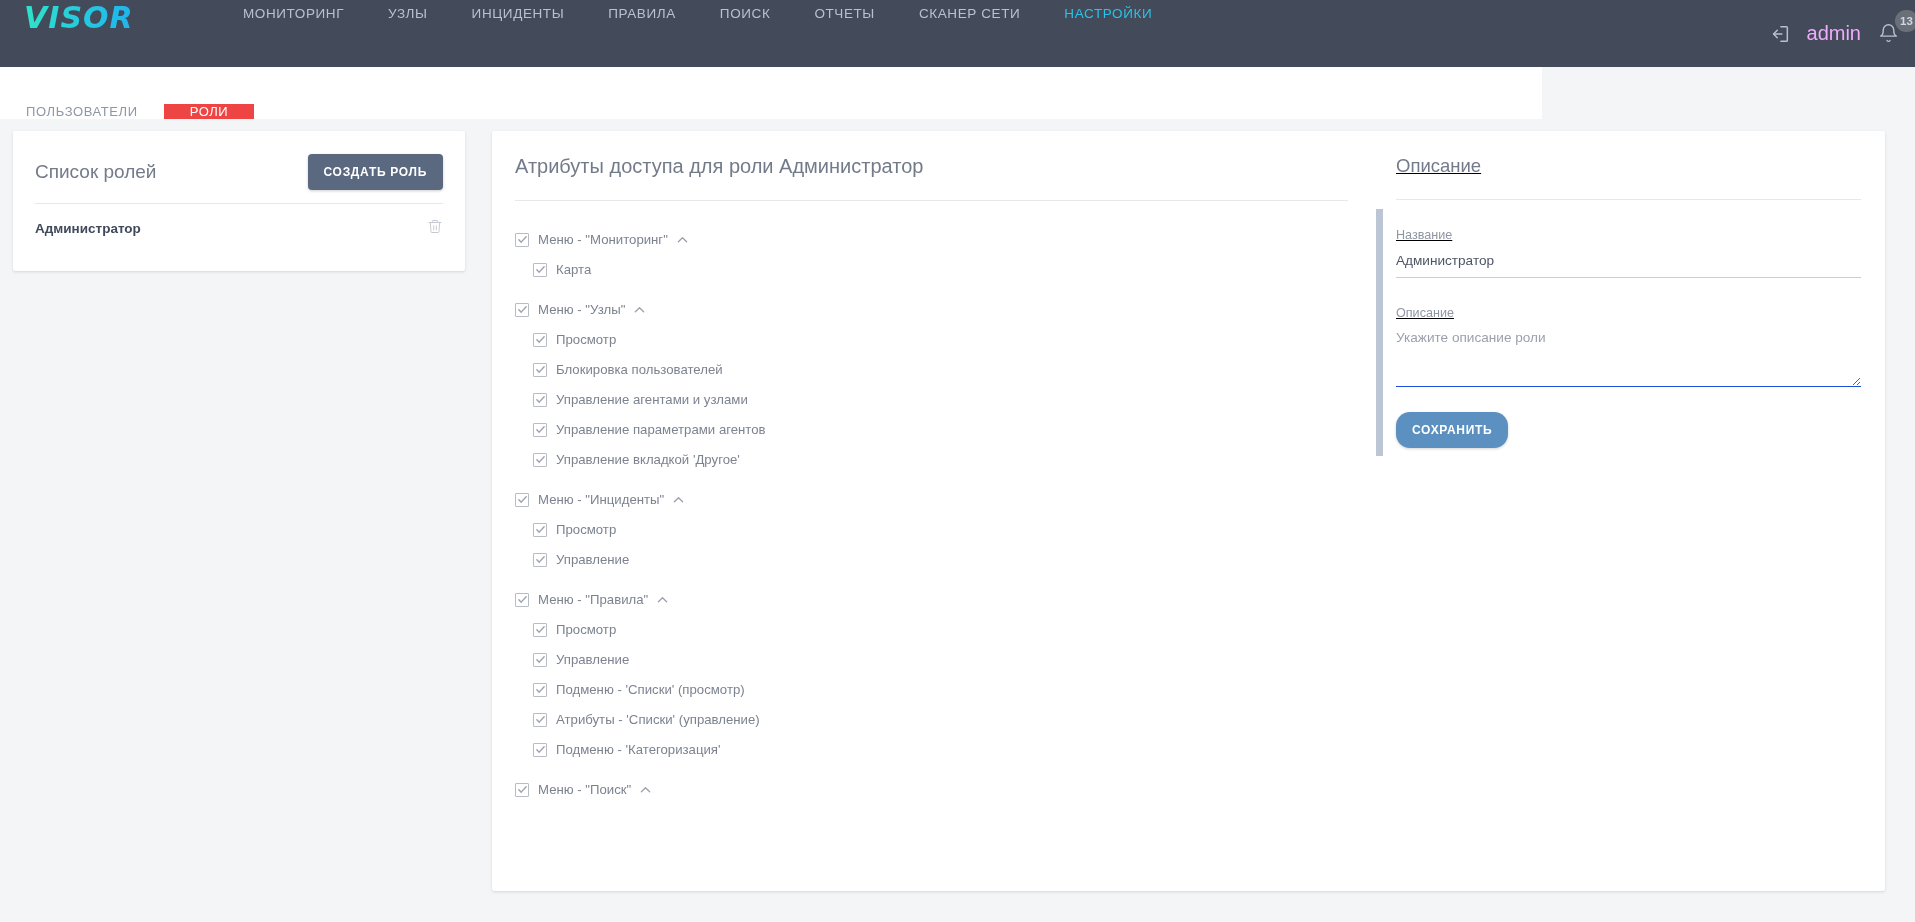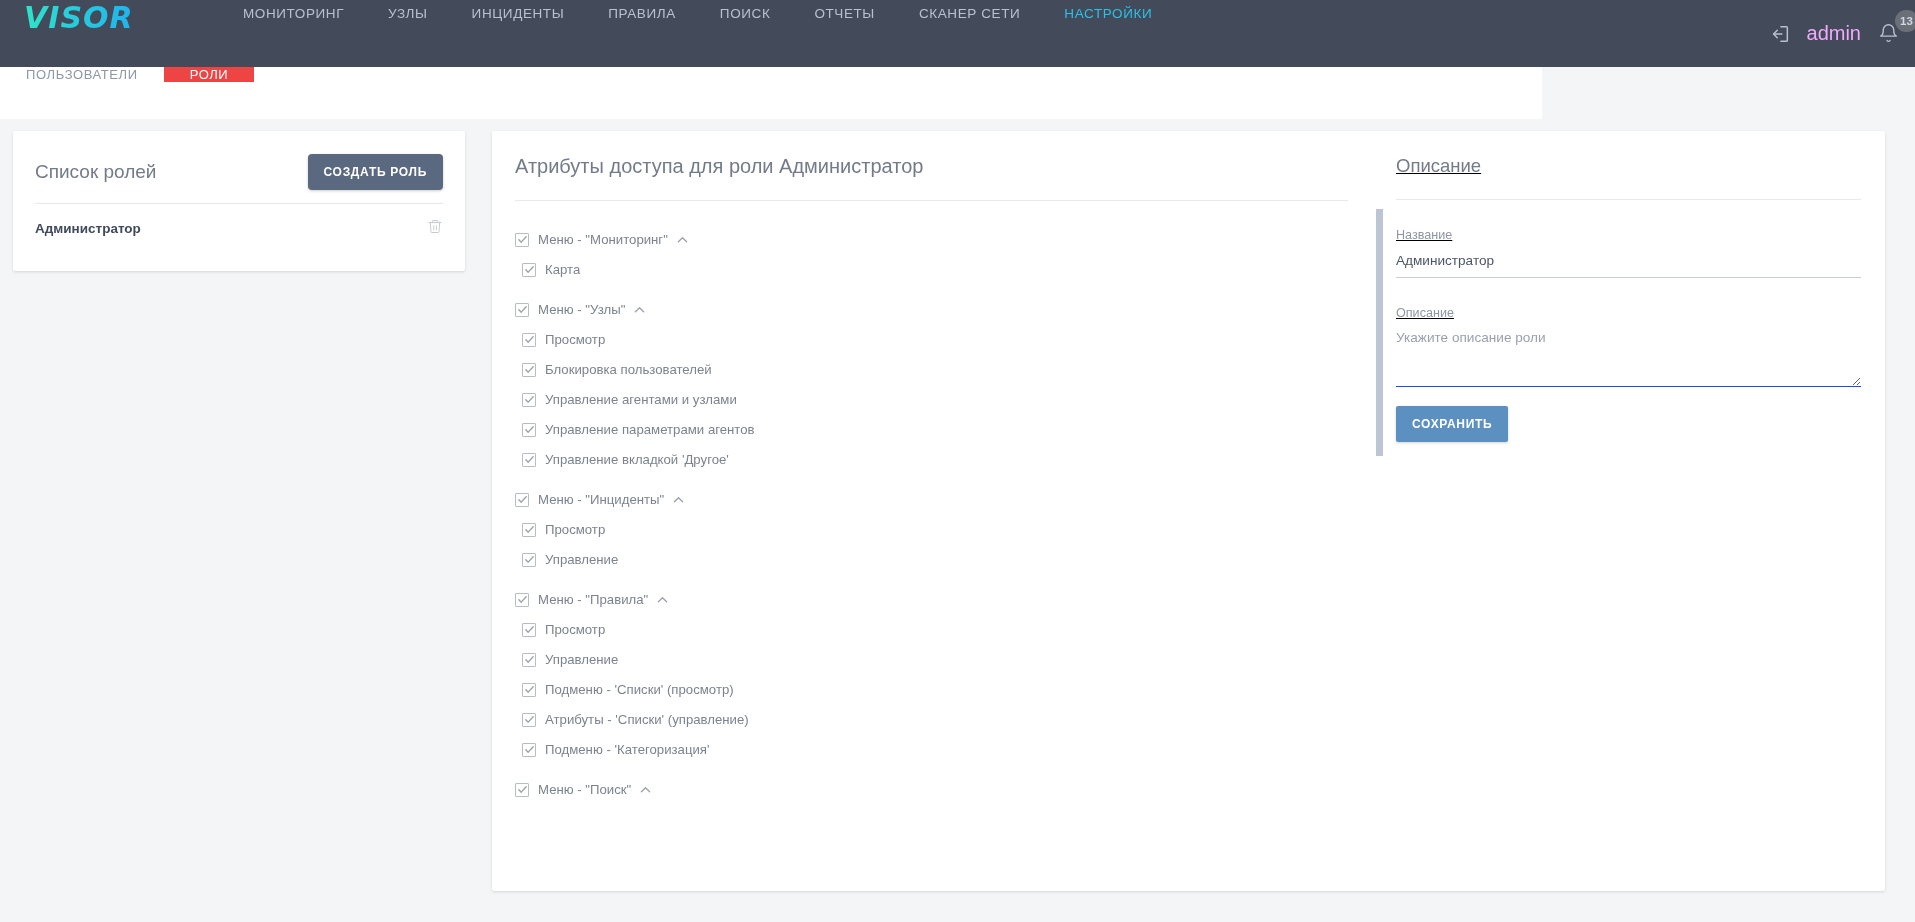--- a/index.html
+++ b/index.html
@@ -69,21 +69,21 @@
     color: #cfd6e4; font-size: 11.5px; font-weight: bold;
     display: flex; align-items: center; justify-content: center;
     padding: 0 5px;
   }
 
   
   .tabs {
     position: absolute; top: 67px; left: 0;
     width: 1542px; height: 52px;
     background: #ffffff;
-    display: flex; align-items: flex-start;
+    display: flex; align-items: flex-end;
   }
   .tab {
     display: flex; align-items: center; justify-content: center;
     padding: 0 26px;
     font-size: 13px; letter-spacing: 0.6px;
     color: #8e97a6;
     cursor: pointer;
     user-select: none;
   }
   .tab.active { background: #ef4444; color: #ffffff; }
@@ -150,21 +150,21 @@
   }
   .attrs-scroll {
     position: relative;
     height: 612px;
     padding: 24px 0 0 23px;
     overflow: hidden;
   }
   .tree-node { display: flex; align-items: center; height: 29px; }
   .tree-node.level0 { margin-left: 0px; margin-top: 11px; }
   .tree-node.level0:first-child { margin-top: 0; }
-  .tree-node.level1 { margin-left: 7px; margin-top: 1px; align-items: center; }
+  .tree-node.level1 { margin-left: 18px; margin-top: 1px; align-items: center; }
 
   .cb {
     width: 14px; height: 14px;
     border: 1px solid #b8bcc4;
     border-radius: 1px;
     background: #fff;
     display: inline-flex; align-items: center; justify-content: center;
     flex: 0 0 auto;
     cursor: pointer;
   }
@@ -229,23 +229,23 @@
     font-family: inherit;
     padding: 0 0 8px 0;
     background: transparent;
     outline: none;
     resize: vertical;
     height: 58px;
     line-height: 18px;
   }
   .field-textarea::placeholder { color: #9aa1ad; }
   .btn-save {
-    margin-top: 15px;
+    margin-top: 21px;
     background: #5b90c0; color: #ffffff;
-    border: none; border-radius: 2px;
+    border: none; border-radius: 14px;
     font-size: 12px; font-weight: bold; letter-spacing: 0.7px;
     padding: 11px 16px;
     cursor: pointer;
     font-family: inherit;
     box-shadow: 0 1px 3px rgba(0,0,0,0.18);
   }
   .desc-inner { padding-left: 12px; text-decoration: underline; }
 </style>
 </head>
 <body>

